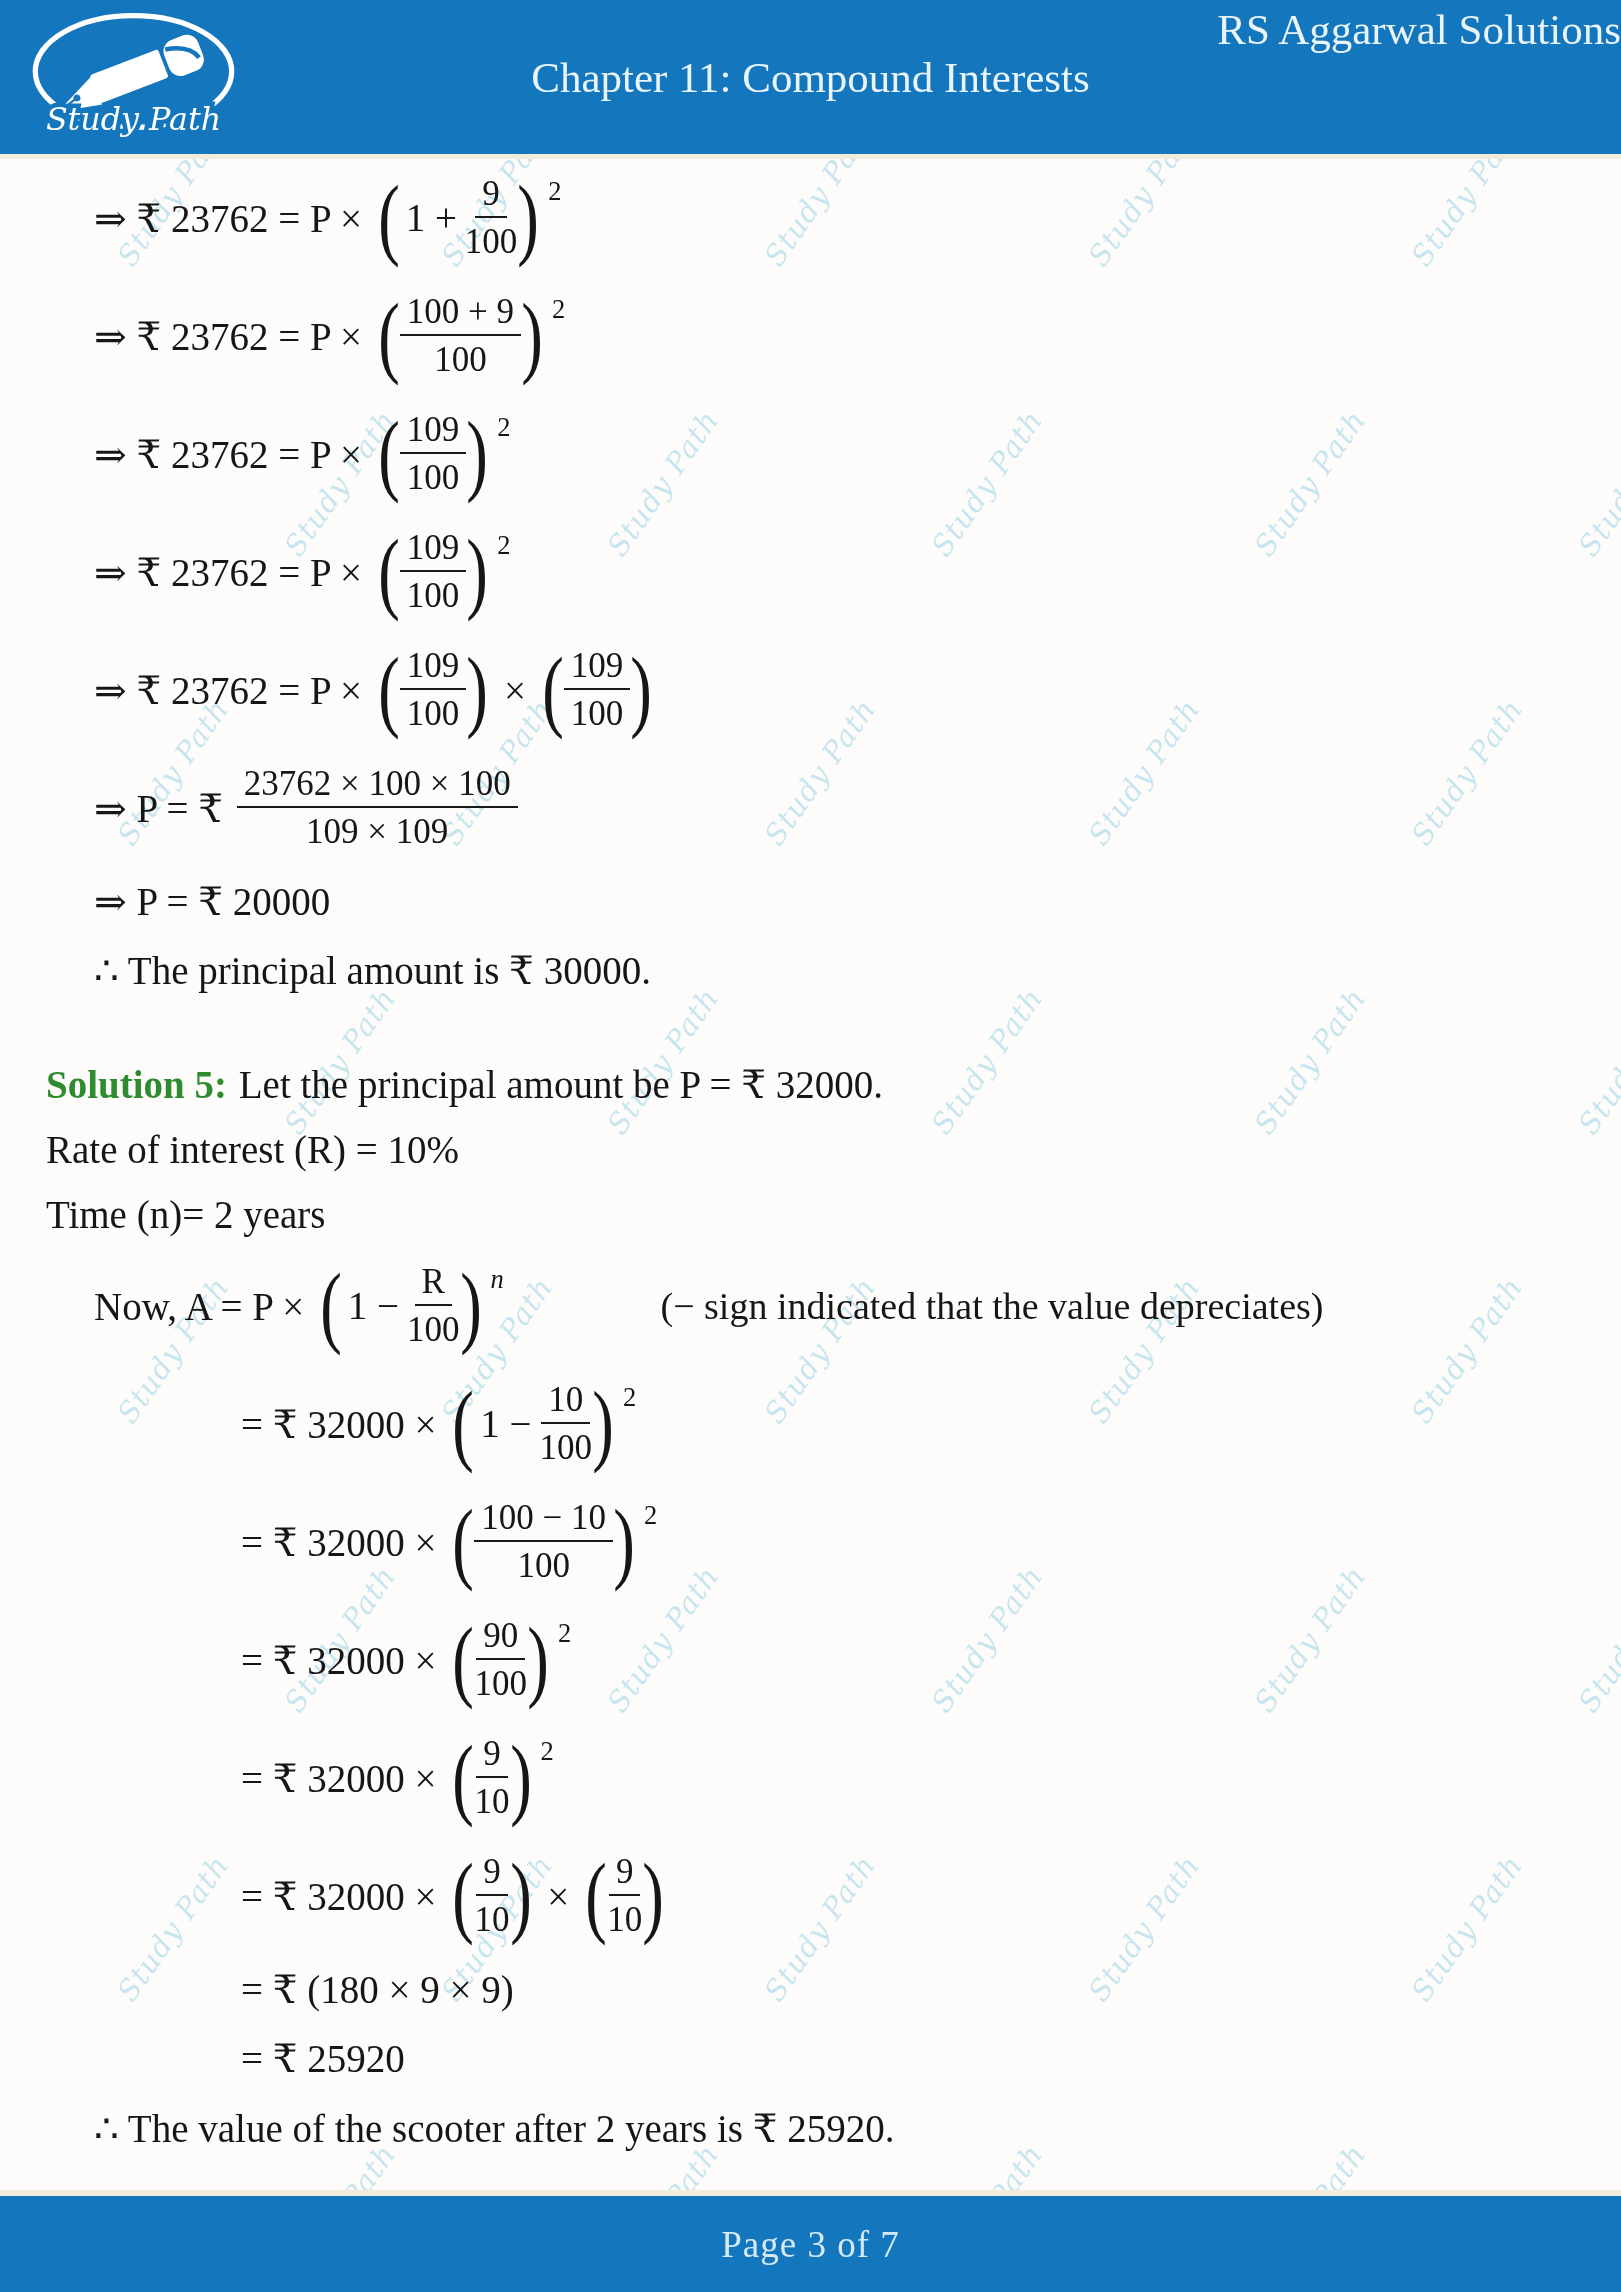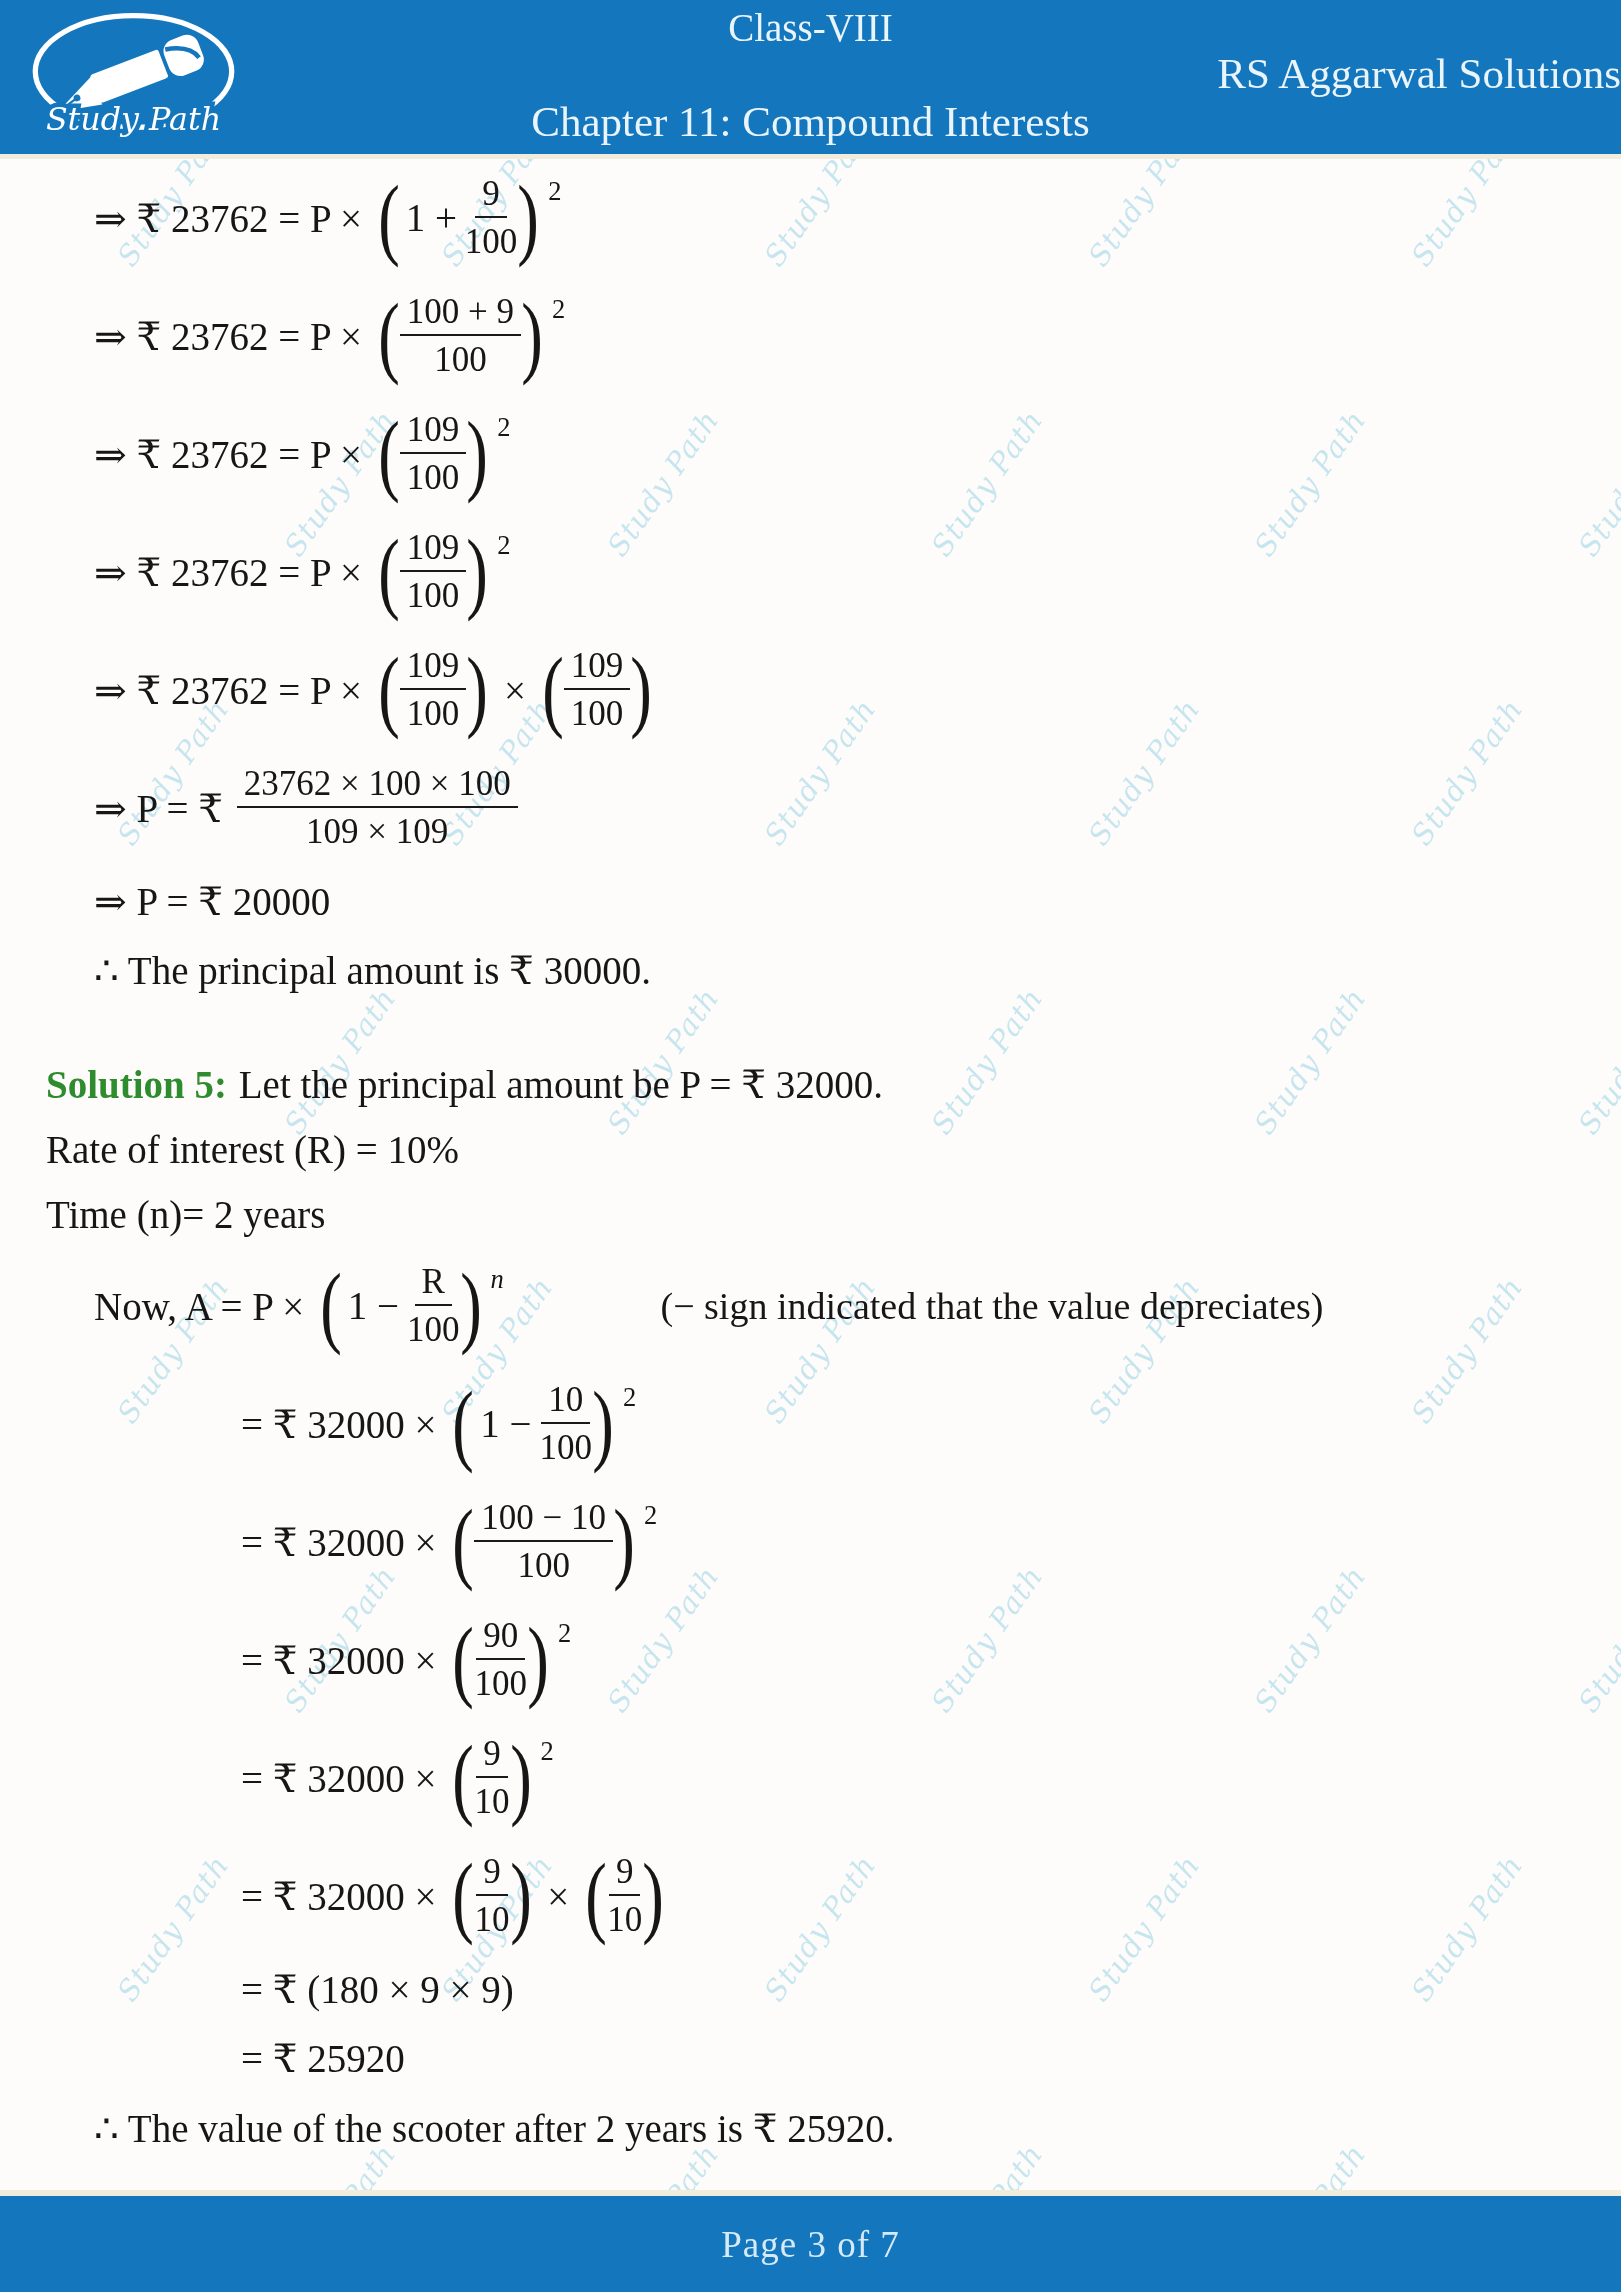--- a/index.html
+++ b/index.html
@@ -149,21 +149,20 @@
           <path d="M68 90 L40 98" stroke="#1476bd" stroke-width="3" fill="none"></path>
           <rect x="94" y="68" width="98" height="40" rx="5" fill="#ffffff"></rect>
           <rect x="196" y="63" width="48" height="50" rx="16" fill="#ffffff"></rect>
           <path d="M200 72 q32 6 38 26" stroke="#1476bd" stroke-width="6" fill="none"></path>
           <line x1="193" y1="66" x2="193" y2="110" stroke="#1476bd" stroke-width="4"></line>
         </g>
         <text x="150" y="162" text-anchor="middle" font-size="42" font-style="italic" font-family="DejaVu Serif, serif" fill="#ffffff" stroke="#1476bd" stroke-width="12" paint-order="stroke">Study Path</text>
       </svg>
     </div>
     <div class="titles">
-      <div class="t1">Class-VIII</div>
       <div class="t2">RS Aggarwal Solutions</div>
       <div class="t3">Chapter 11: Compound Interests</div>
     </div>
     <div class="sep"></div>
   </header>
 
   <main class="content">
 
     <section id="s4">
       <div id="s4-lines">

